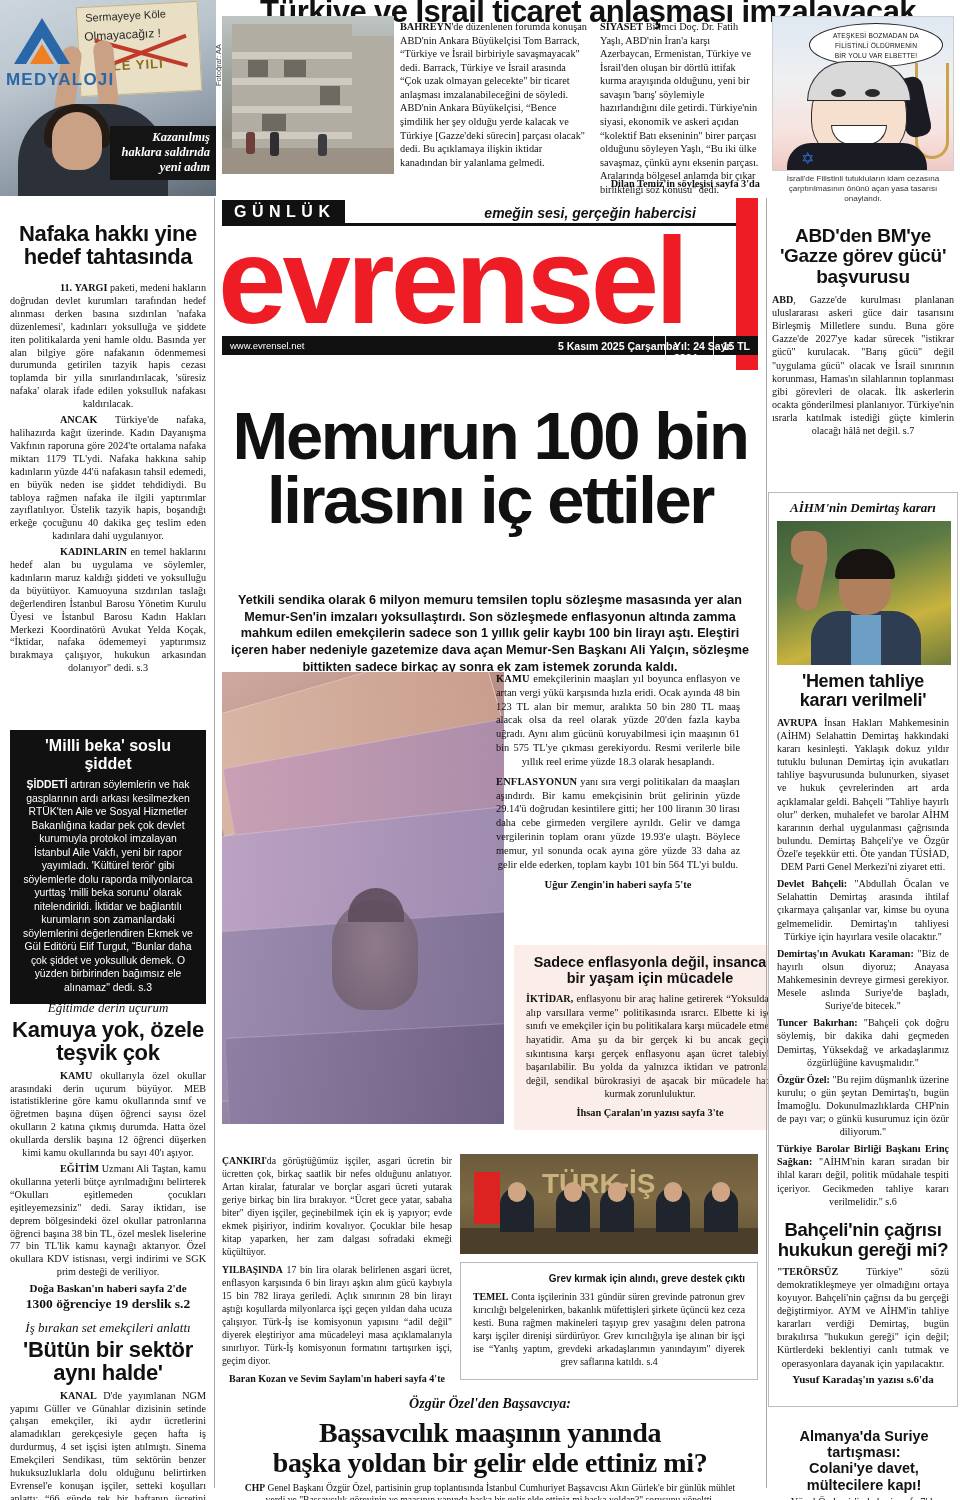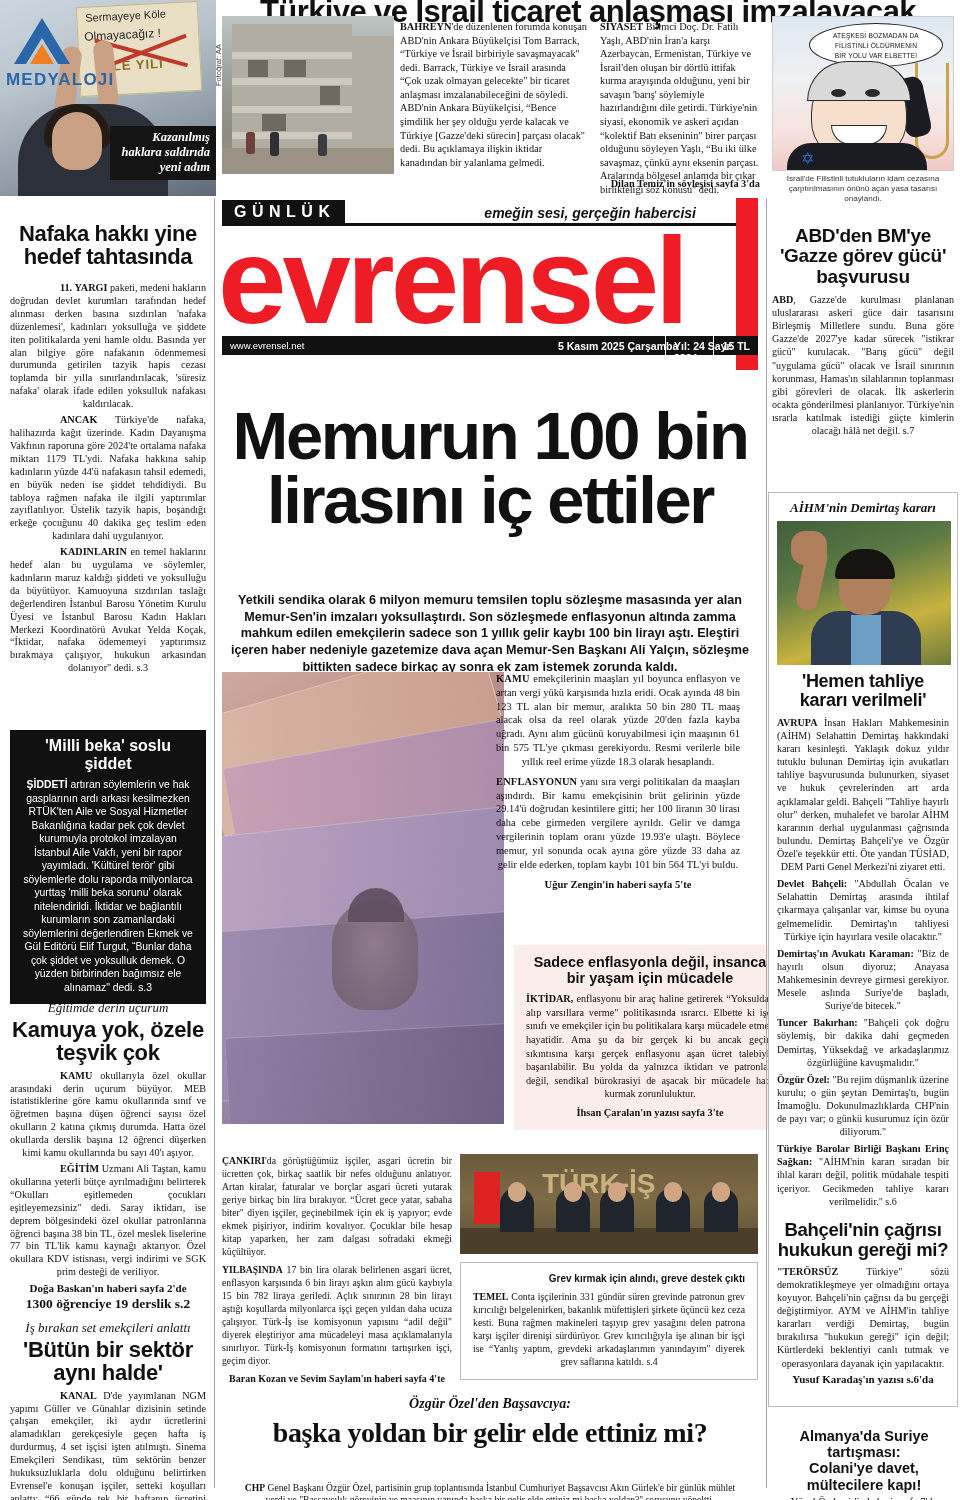--- a/index.html
+++ b/index.html
@@ -468,20 +468,21 @@
       <div class="tp-face" style="left:252px;"></div>
   </div>
 
   <div class="grev-box">
     <h3>Grev kırmak için alındı, greve destek çıktı</h3>
     <div class="gb-body"><b>TEMEL</b><span> Conta işçilerinin 331 gündür süren grevinde patronun grev kırıcılığı belgelenirken, bakanlık müfettişleri şirkete üçüncü kez ceza kesti. Buna rağmen makineleri taşıyıp grev yasağını delen patrona karşı işçiler direnişi sürdürüyor. Grev kırıcılığıyla işe alınan bir işçi ise “Yanlış yaptım, grevdeki arkadaşlarımın yanındayım" diyerek grev saflarına katıldı. s.4</span></div>
   </div>
 
   <div class="ozel-kicker">Özgür Özel'den Başsavcıya:</div>
   <div class="ozel-hd">
+    <div>Başsavcılık maaşının yanında</div>
     <div>başka yoldan bir gelir elde ettiniz mi?</div>
   </div>
   <div class="ozel-body"><b>CHP</b><span> Genel Başkanı Özgür Özel, partisinin grup toplantısında İstanbul Cumhuriyet Başsavcısı Akın Gürlek'e bir günlük mühlet verdi ve "Başsavcılık görevinin ve maaşının yanında başka bir gelir elde ettiniz mi başka yoldan?" sorusunu yöneltti.</span></div>
 
   <div class="vrule" style="left:766px; top:198px; height:1290px;"></div>
 
   <div class="r-sec" style="top:226px;">
     <div class="r-hd" style="font-size:19px;">ABD'den BM'ye 'Gazze görev gücü' başvurusu</div>
     <div class="r-body" style="margin-top:6px;"><b>ABD</b><span>, Gazze'de kurulması planlanan uluslararası askeri güce dair tasarısını Birleşmiş Milletlere sundu. Buna göre Gazze'de 2027'ye kadar sürecek "istikrar gücü" kurulacak. "Barış gücü" değil "uygulama gücü" olacak ve İsrail sınırının korunması, Hamas'ın silahlarının toplanması gibi görevleri de olacak. İlk askerlerin ocakta gönderilmesi planlanıyor. Türkiye'nin ısrarla katılmak istediği güçte kimlerin olacağı hâlâ net değil. s.7</span></div>
   </div>

